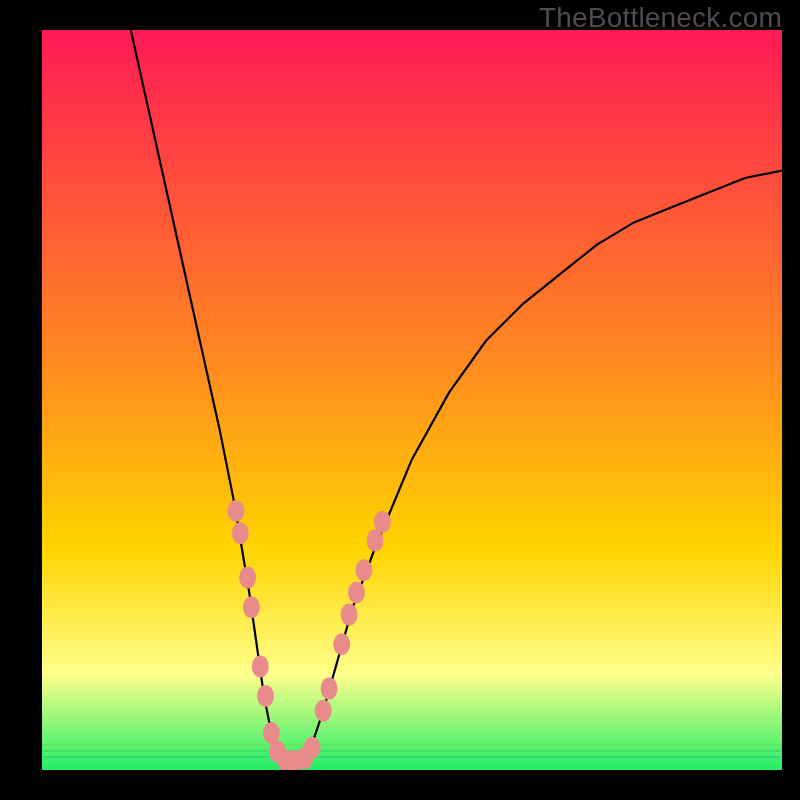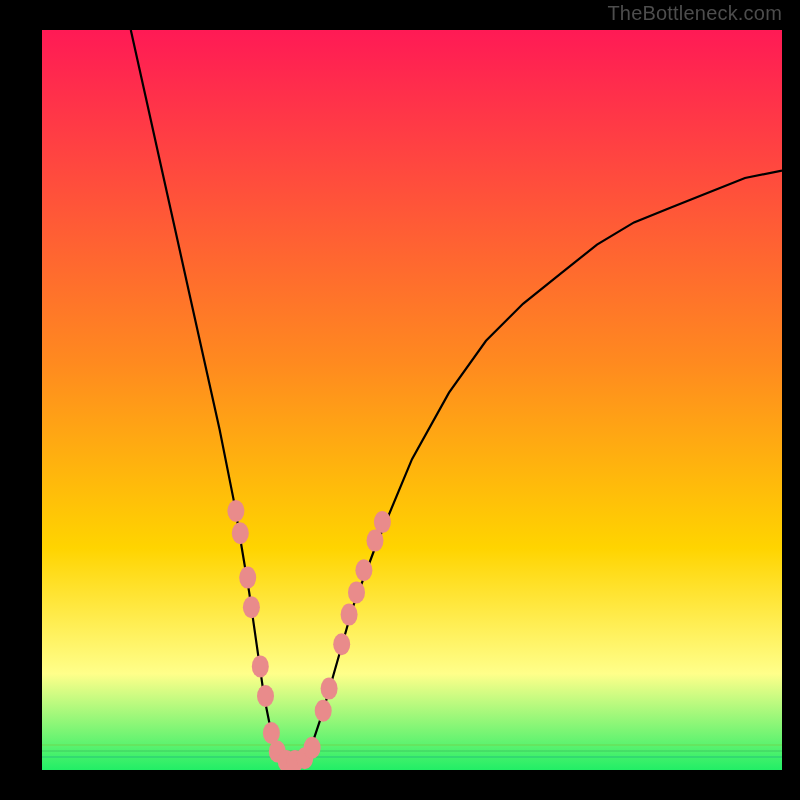--- a/index.html
+++ b/index.html
@@ -23,21 +23,21 @@
     top: 30px;
     width: 740px;
     height: 740px;
     
   }
   .watermark {
     position: absolute;
     top: 2px;
     right: 18px;
     color: #4d4d4d;
-    font-size: 20px;
+    font-size: 28px;
     font-weight: 400;
     letter-spacing: 0.2px;
   }
   svg { display: block; }
 </style>
 </head>
 <body>
 
 <div class="frame">
 

